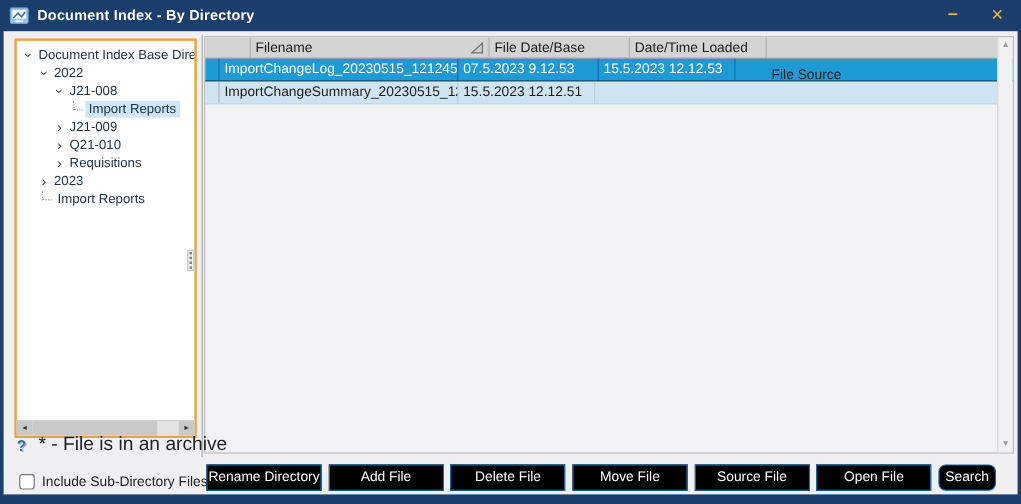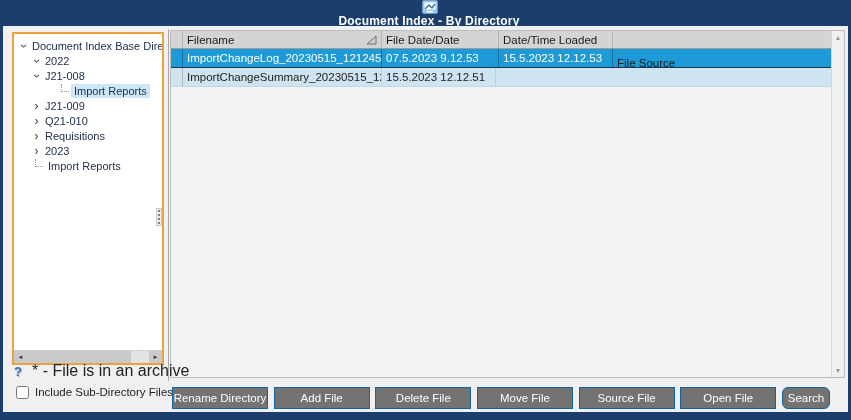--- a/index.html
+++ b/index.html
@@ -7,21 +7,21 @@
   body { font-family:"Liberation Sans","DejaVu Sans",sans-serif; }
 
   .window {
     position:relative; width:851px; height:420px;
     background:#1c3e6d; overflow:hidden;
   }
 
   
   .titlebar {
     position:absolute; left:0; top:0; width:851px; height:26px;
-    background:#1c3e6d; display:flex; align-items:center;flex-direction:column;
+    background:#1c3e6d; display:flex; align-items:center;
   }
   .app-icon { width:16px; height:14px; margin-left:8px; flex:0 0 auto; }
   .title-text { color:#ffffff; font-size:12px; font-weight:600; margin-left:7px; letter-spacing:.2px; }
   .titlebar-buttons { margin-left:auto; display:flex; align-items:center; }
   .tb-btn { width:34px; height:26px; display:flex; align-items:center; justify-content:center;
             color:#e9b13e; font-size:13px; font-weight:700; cursor:default; }
   .tb-btn.min { font-size:15px; padding-bottom:4px; }
 
   
   .content {
@@ -34,21 +34,21 @@
     position:absolute; left:9px; top:6px; width:152px; height:333px;
     background:#ffffff; border:2px solid #e8a33d;
   }
   .tree-scrollable { position:absolute; left:0; top:0; right:0; bottom:13px; overflow:hidden; padding-top:4px; }
   .tree-item { height:15px; display:flex; align-items:center; white-space:nowrap; font-size:11px; color:#20324e; cursor:default; }
   .tree-item .exp { width:11px; text-align:center; color:#3c3c3c; font-size:12px; line-height:10px; flex:0 0 auto; }
   .exp-open  { display:inline-block; transform:rotate(90deg); }
   .exp-closed{ display:inline-block; }
   .lvl-0 { padding-left:4px; }
   .lvl-1 { padding-left:17px; }
-  .lvl-2 { padding-left:17px; }
+  .lvl-2 { padding-left:30px; }
   .lvl-3 { padding-left:43px; }
   .connector { width:8px; height:8px; border-left:1px dotted #9a9a9a; border-bottom:1px dotted #9a9a9a; margin:0 2px 6px 4px; flex:0 0 auto; }
   .tree-label { padding:1px 3px; }
   .tree-item.selected .tree-label { background:#cde7f8; }
 
   .hscroll {
     position:absolute; left:0; bottom:0; right:0; height:13px;
     background:#e3e3e3; display:flex; border-top:1px solid #d0d0d0;
   }
   .hs-arrow { width:13px; height:12px; background:#c9c9c9; color:#333;
@@ -61,21 +61,21 @@
   .splitter-grip { position:absolute; left:153px; top:182px; width:6px; height:18px;
                    background:#efefef; border:1px solid #c7c7c7;
                    display:flex; flex-direction:column; align-items:center; justify-content:center; gap:2px; }
   .splitter-grip i { width:2px; height:2px; background:#7d7d7d; }
 
   
   .grid {
     position:absolute; left:167px; top:4px; width:675px; height:348px;
     background:#f3f3f6; border:1px solid #bdbdbd; overflow:hidden;
   }
-  .grid-head { display:flex; height:18px; background:#d4d4d4; border-bottom:1px solid #9b9b9b; }
+  .grid-head { display:flex; height:18px; background:#d4d4d4; border-bottom:1px solid #9b9b9b;padding-left:26px; }
   .grid-head .cell { font-size:11.5px; color:#1a1a1a; padding:2px 4px; border-right:1px solid #b3b3b3;
                      display:flex; align-items:center; }
   .grid-row { display:flex; height:19px; }
   .grid-row .cell { font-size:11.5px; padding:2px 4px; white-space:nowrap; overflow:hidden; display:flex; align-items:center; }
   .sel-col { flex:0 0 12px; border-right:1px solid #b3b3b3; }
   .c-filename { flex:0 0 199px; }
   .c-filedt   { flex:0 0 117px; }
   .c-loaded   { flex:0 0 114px; }
   .c-source   { flex:1 1 auto; }
   .row-selected { background:#1e9ad6; color:#ffffff; border-bottom:1px solid #16364f; }
@@ -88,28 +88,28 @@
   .vscroll { position:absolute; right:0; top:0; width:13px; height:100%;
              background:#f1f1f3; border-left:1px solid #d6d6d6;
              display:flex; flex-direction:column; justify-content:space-between; align-items:center; }
   .vs-arrow { color:#9a9a9a; font-size:7px; height:13px; display:flex; align-items:center; }
 
   
   .archive-note { position:absolute; left:11px; top:336px; display:flex; align-items:center; }
   .help-icon { color:#2f6fc1; font-size:13px; font-weight:700; text-shadow:1px 1px 0 #b9b9b9; width:14px; }
   .archive-text { font-size:16px; color:#222222; margin-left:4px; }
 
-  .include-row { position:absolute; left:13px; top:360px; height:22px; display:flex; align-items:flex-start; }
+  .include-row { position:absolute; left:13px; top:360px; height:22px; display:flex; align-items:flex-end; }
   .include-row input { width:13px; height:13px; margin:0; accent-color:#ffffff; }
   .include-label { font-size:11.5px; color:#222222; margin-left:6px; }
 
   
   .button-row { position:absolute; left:169px; top:361px; width:658px; height:22px;
                 display:flex; justify-content:space-between; }
-  .btn { height:22px; background:#737373; border:1px solid #1267a0; color:#ffffff;
+  .btn { height:22px; background:#000000; border:1px solid #1267a0; color:#ffffff;
          font-family:"Liberation Sans",sans-serif; font-size:11.5px; text-align:center;
          display:flex; align-items:center; justify-content:center; cursor:default; }
   .btn.w-std { flex:0 0 96px; }
   .btn.w-sm  { flex:0 0 48px;border-radius:6px; }
 </style>
 </head>
 <body>
 
 <div class="window">
 
@@ -199,21 +199,21 @@
 
       <div class="grid-head">
         <div class="sel-col"></div>
         <div class="cell c-filename">
           <span>Filename</span>
           <svg class="sort-icon" width="11" height="10" viewBox="0 0 11 10">
             <polygon points="1,9 10,9 10,1" fill="#cfcfcf" stroke="#6e6e6e" stroke-width="1"></polygon>
           </svg>
         </div>
         <div class="cell c-filedt">
-            <span>File Date/Date</span>
+            <span>File Date/Base</span>
           </div>
         <div class="cell c-loaded">
             <span>Date/Time Loaded</span>
           </div>
         <div class="cell c-source" style="border-right:none;margin-top:30px;">
             <span>File Source</span>
           </div>
       </div>
 
       <div class="grid-row row-selected">

